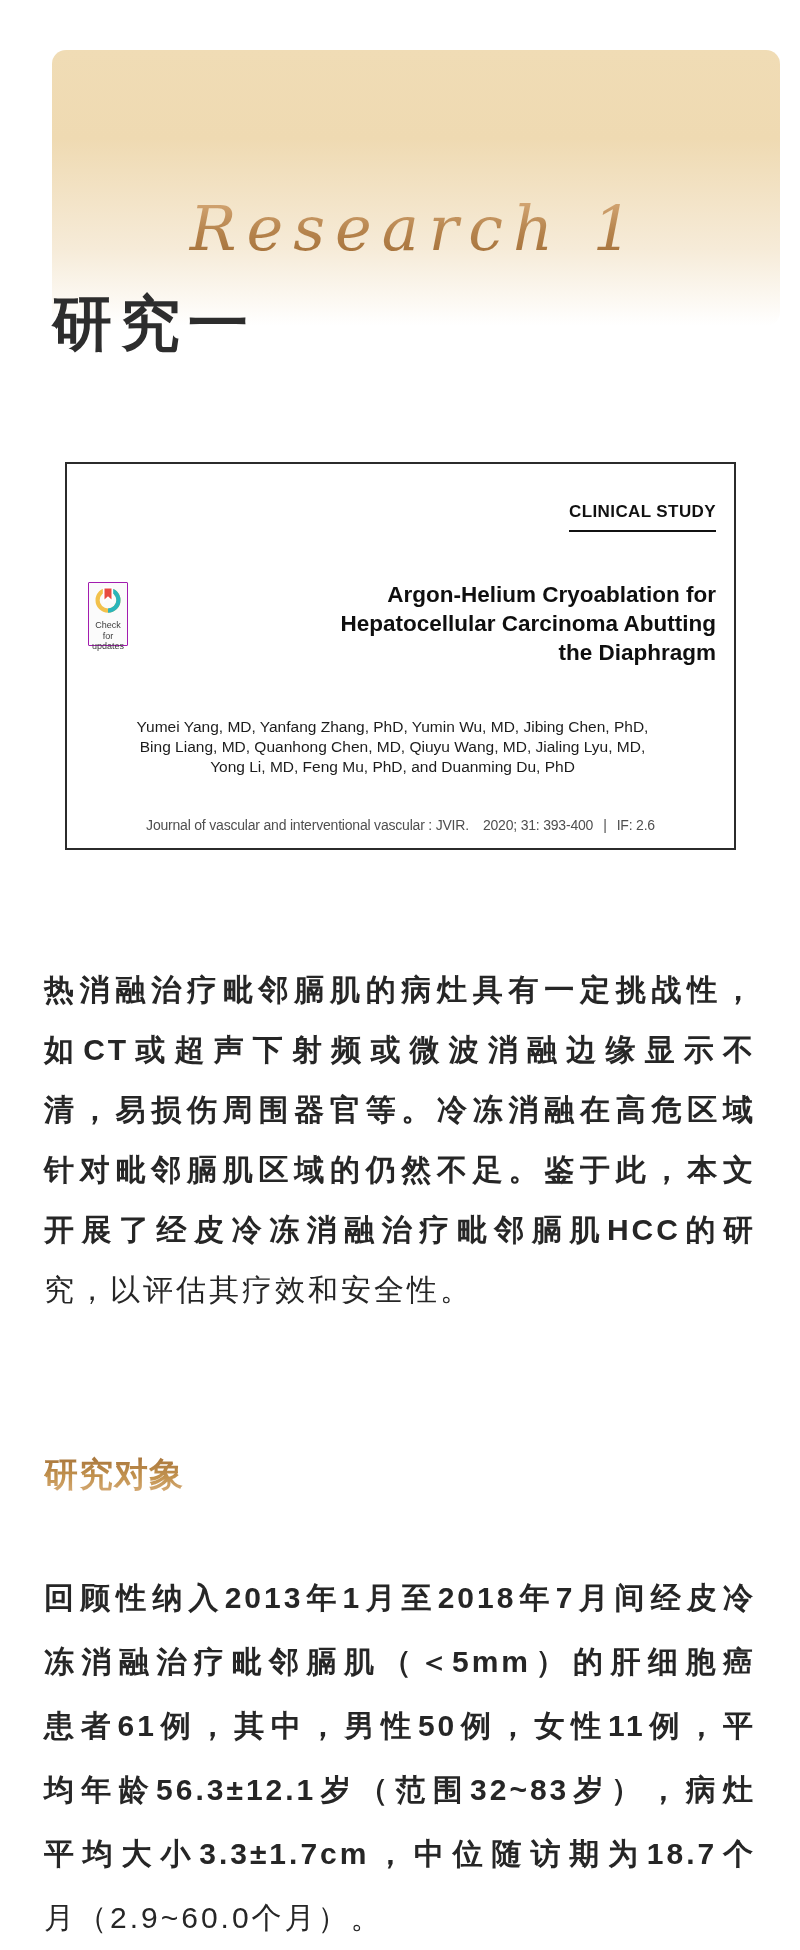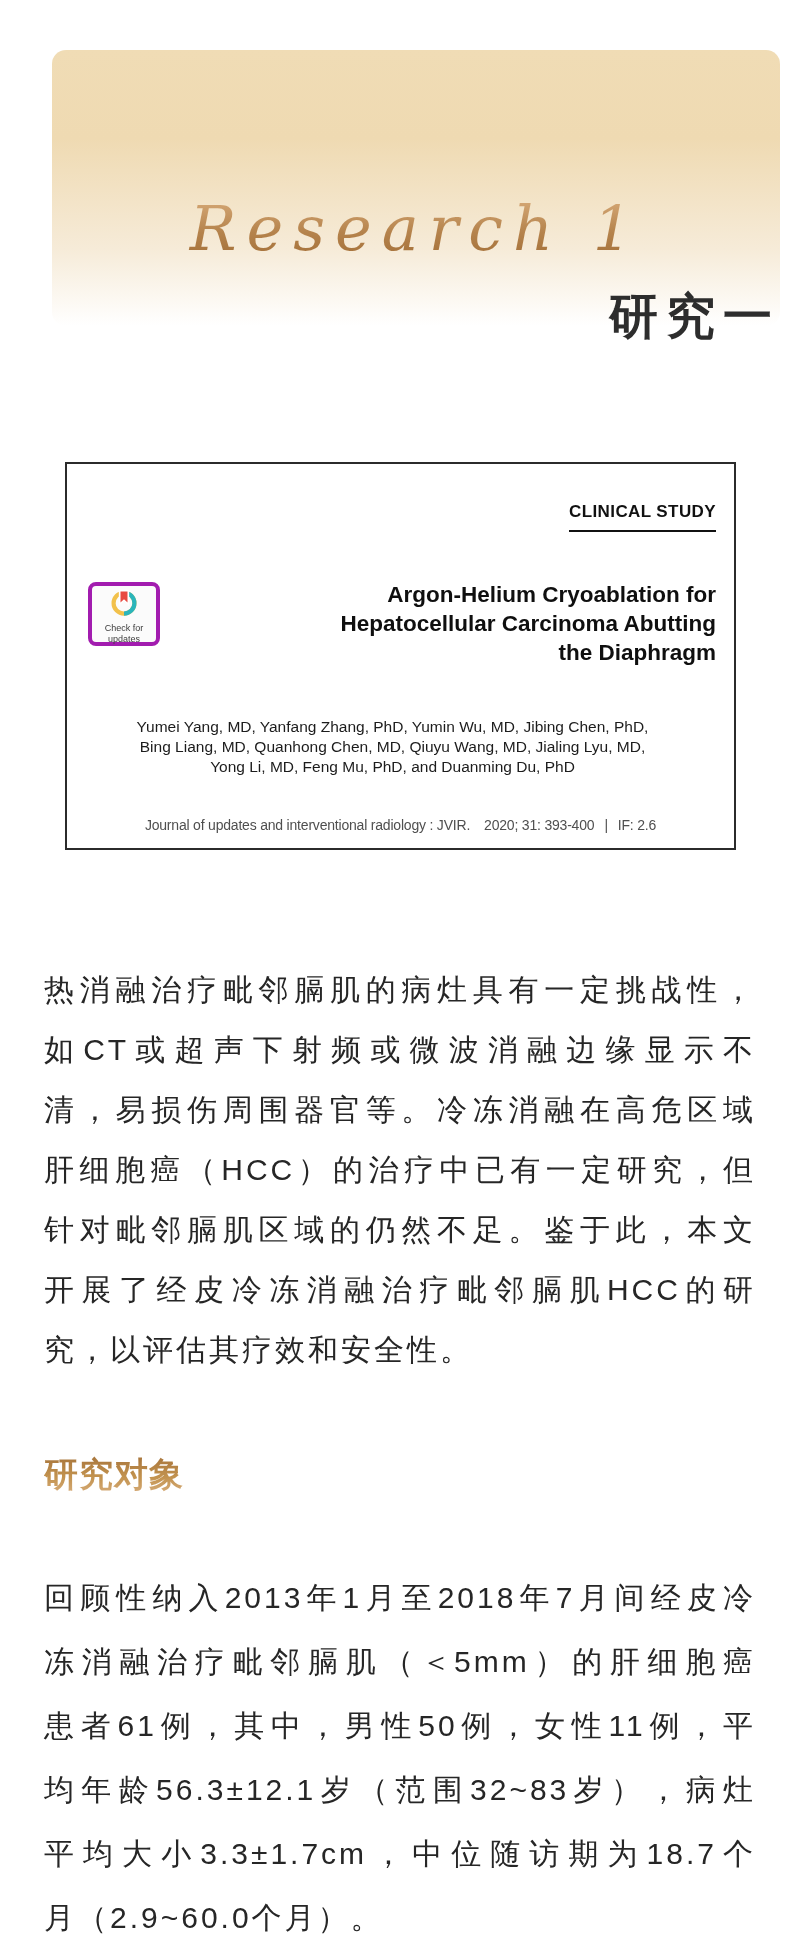--- a/index.html
+++ b/index.html
@@ -18,39 +18,39 @@
     position: absolute; left: 0; top: 142px; width: 100%;
     text-align: center;
     font-family: "DejaVu Serif", serif; font-style: italic; font-weight: normal;
     font-size: 62px; letter-spacing: 10px;
     background: linear-gradient(180deg, #d5a876 10%, #b5834c 55%, #a06c35 100%);
     -webkit-background-clip: text; background-clip: text;
     color: transparent; -webkit-text-fill-color: transparent;
   }
   .cn-title {
     position: absolute; left: 0; top: 234px; width: 100%;
-    text-align: right;
+    text-align: left;
     font-family: "DejaVu Serif", "Liberation Serif", serif; font-weight: bold;
-    font-size: 49px; letter-spacing: 8px; color: #2d2d2d;
+    font-size: 60px; letter-spacing: 8px; color: #2d2d2d;
   }
 
   
   .paper-card {
     position: absolute; left: 65px; top: 462px; width: 667px; height: 384px;
     border: 2px solid #2b2b2b; background: #ffffff;
   }
   .clinical-tag {
     position: absolute; top: 38px; right: 18px;
     font-size: 17px; font-weight: bold; color: #111111;
     letter-spacing: 0.4px;
     padding-bottom: 8px; border-bottom: 2px solid #111111;
   }
   .update-badge {
-    position: absolute; left: 21px; top: 118px; width: 72px; height: 64px;
-    background: #fbfbfb; border: 4px solid #a21caf; border-radius: 8px;
+    position: absolute; left: 21px; top: 118px; width: 40px; height: 64px;
+    background: #fbfbfb; border: 1px solid #a21caf; border-radius: 1px;
     display: flex; flex-direction: column; align-items: center; justify-content: flex-start;
     box-sizing: border-box; padding-top: 3px;
   }
   .update-badge .badge-text {
     font-size: 9px; line-height: 10.5px; color: #3c3c3c; text-align: center;
   }
   .paper-title {
     position: absolute; top: 116px; left: 95px; right: 18px;
     text-align: right; font-size: 22.5px; font-weight: bold; color: #0f0f0f;
     line-height: 29px;
@@ -71,20 +71,21 @@
     position: absolute; left: 44px; width: 712px;
     font-size: 30px; letter-spacing: 3px; color: #262626;
   }
   .cn-para .line {
     text-align: justify; text-align-last: left;
     white-space: nowrap;
   }
   .cn-para .line.just {
     white-space: normal;
     text-align-last: justify;
+    font-weight: bold;
   }
   #intro-para { top: 960px; }
   #intro-para .line { height: 60px; line-height: 60px; }
   #subjects-para { top: 1566px; }
   #subjects-para .line { height: 64px; line-height: 64px; }
 
   .section-heading {
     position: absolute; left: 44px; top: 1452px;
     font-family: "DejaVu Serif", "Liberation Serif", serif; font-weight: bold;
     font-size: 34px; letter-spacing: 1px;
@@ -122,29 +123,28 @@
     <div>the Diaphragm</div>
   </div>
 
   <div class="paper-authors">
     <div>Yumei Yang, MD, Yanfang Zhang, PhD, Yumin Wu, MD, Jibing Chen, PhD,</div>
     <div>Bing Liang, MD, Quanhong Chen, MD, Qiuyu Wang, MD, Jialing Lyu, MD,</div>
     <div>Yong Li, MD, Feng Mu, PhD, and Duanming Du, PhD</div>
   </div>
 
   <div class="journal-line">
-    <span>Journal of updates and interventional radiology : JVIR.</span><span class="gap">2020; 31: 393-400</span><span class="sep">|</span><span>IF: 2.6</span>
+    <span>Journal of vascular and interventional vascular : JVIR.</span><span class="gap">2020; 31: 393-400</span><span class="sep">|</span><span>IF: 2.6</span>
   </div>
 </div>
 
 <div class="cn-para" id="intro-para">
   <div class="line just">热消融治疗毗邻膈肌的病灶具有一定挑战性，</div>
   <div class="line just">如CT或超声下射频或微波消融边缘显示不</div>
   <div class="line just">清，易损伤周围器官等。冷冻消融在高危区域</div>
-  <div class="line just">肝细胞癌（HCC）的治疗中已有一定研究，但</div>
   <div class="line just">针对毗邻膈肌区域的仍然不足。鉴于此，本文</div>
   <div class="line just">开展了经皮冷冻消融治疗毗邻膈肌HCC的研</div>
   <div class="line">究，以评估其疗效和安全性。</div>
 </div>
 
 <div class="section-heading">研究对象</div>
 
 <div class="cn-para" id="subjects-para">
   <div class="line just">回顾性纳入2013年1月至2018年7月间经皮冷</div>
   <div class="line just">冻消融治疗毗邻膈肌（＜5mm）的肝细胞癌</div>

